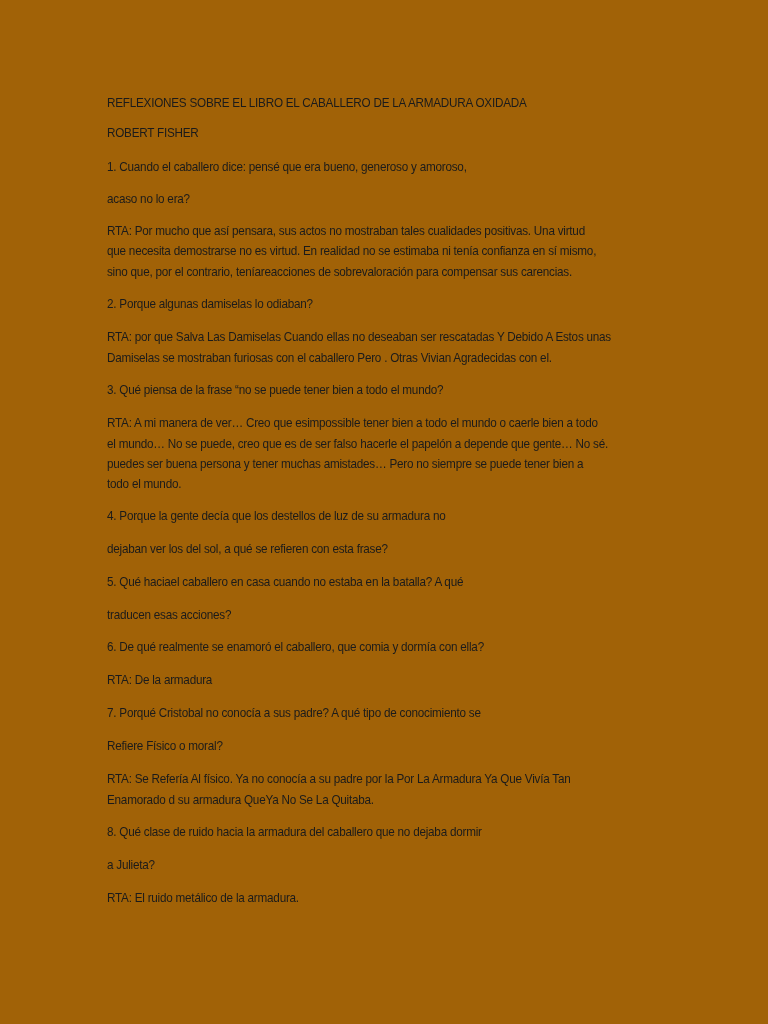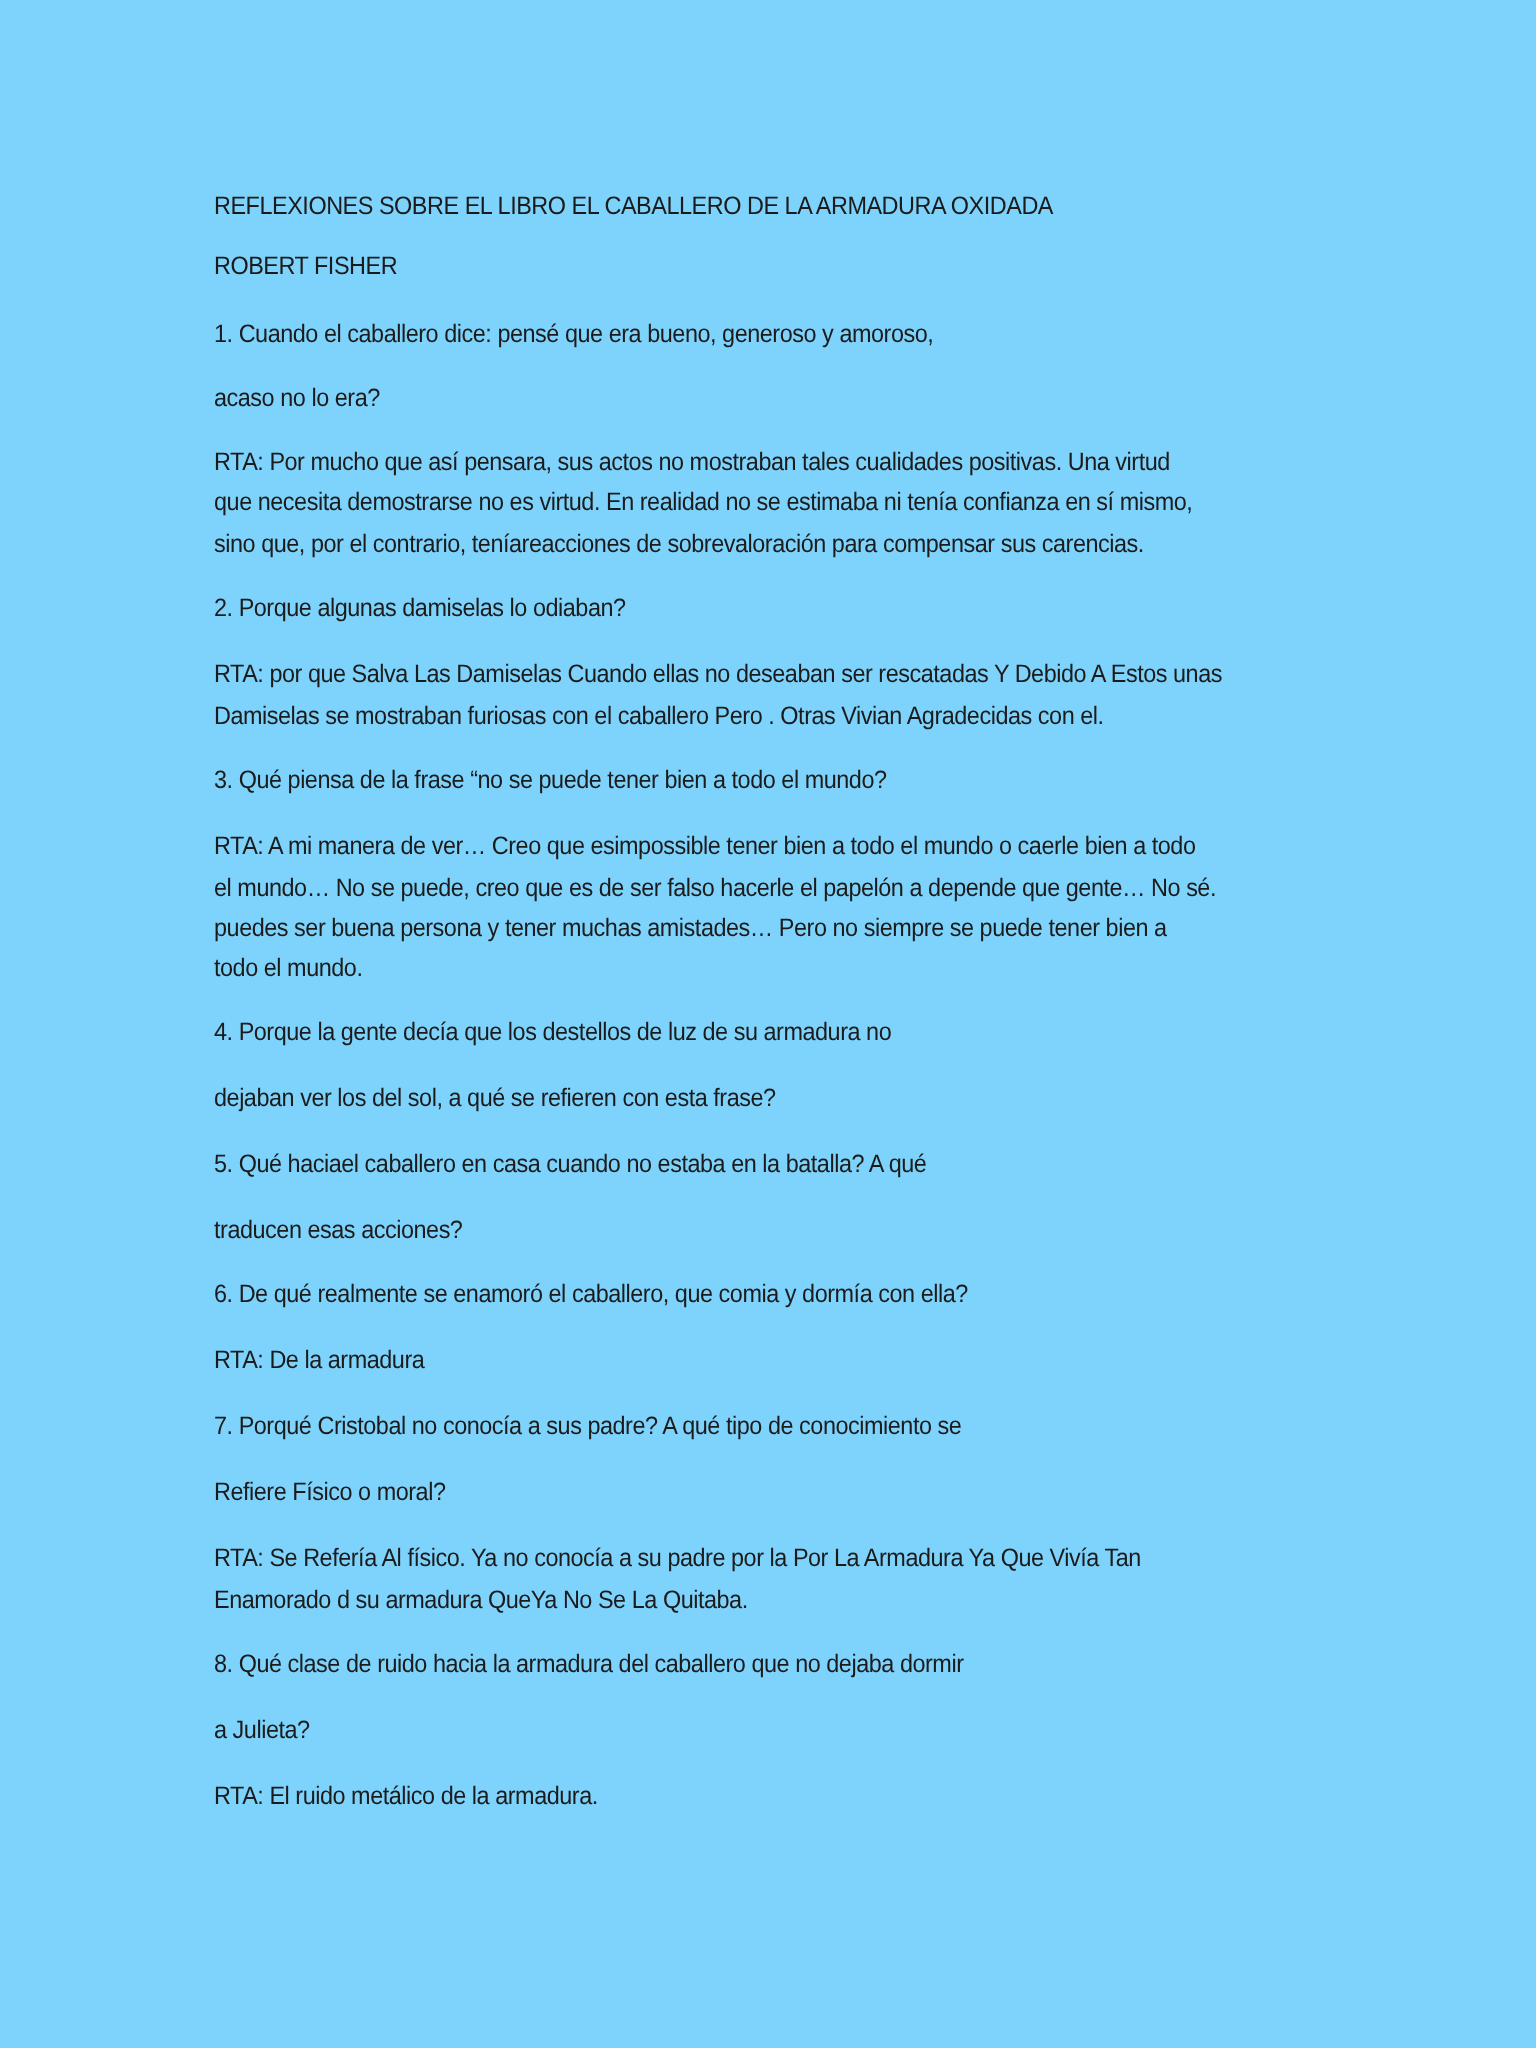--- a/index.html
+++ b/index.html
@@ -14,21 +14,21 @@
     overflow: hidden;
     font-family: "Liberation Sans", sans-serif;
     color: #1b1b1b;
   }
   .page {
     position: absolute;
     left: 0;
     top: 0;
     width: 768px;
     height: 1024px;
-    background: #7dd3fc;
+    background: #a16207;
   }
   .line {
     position: absolute;
     left: 107px;
     font-size: 12.6px;
     line-height: 20px;
     white-space: nowrap;
     letter-spacing: -0.25px;
     transform-origin: left center;
     transform: scaleX(0.93);

